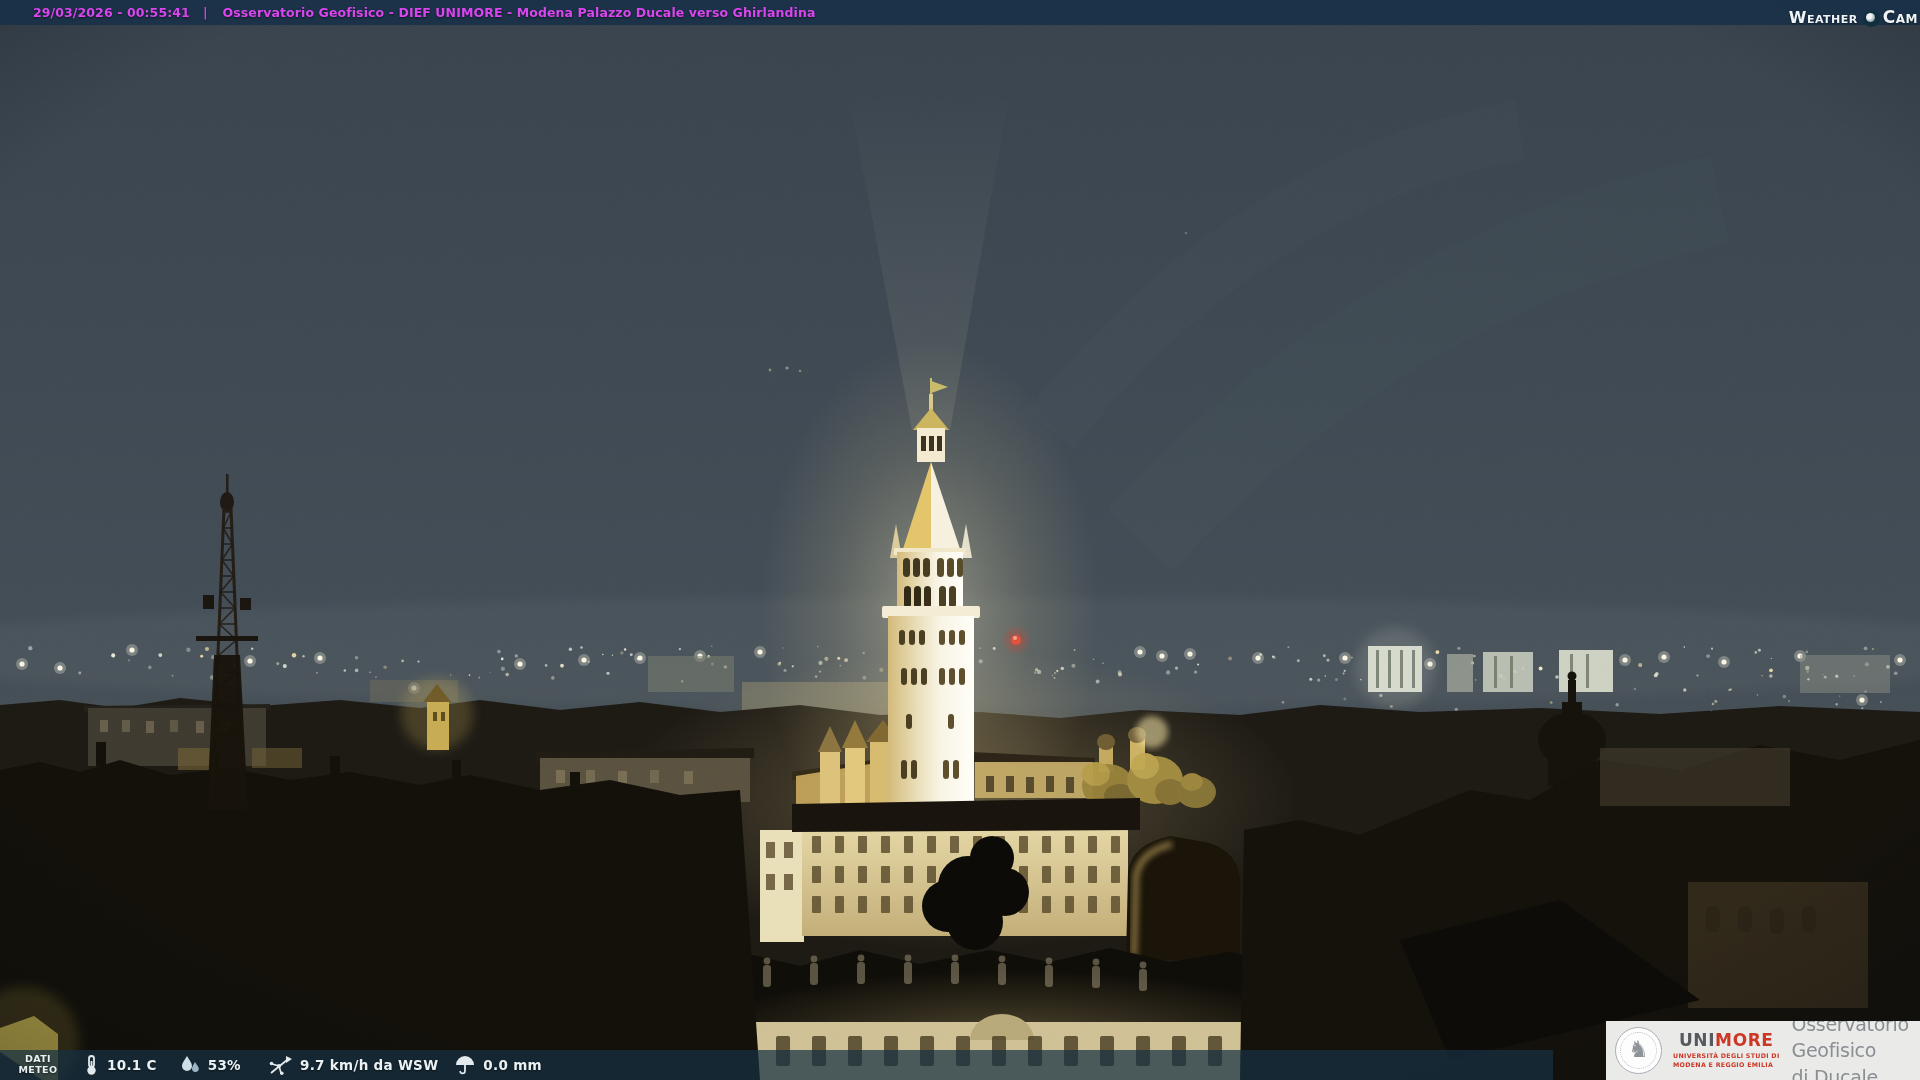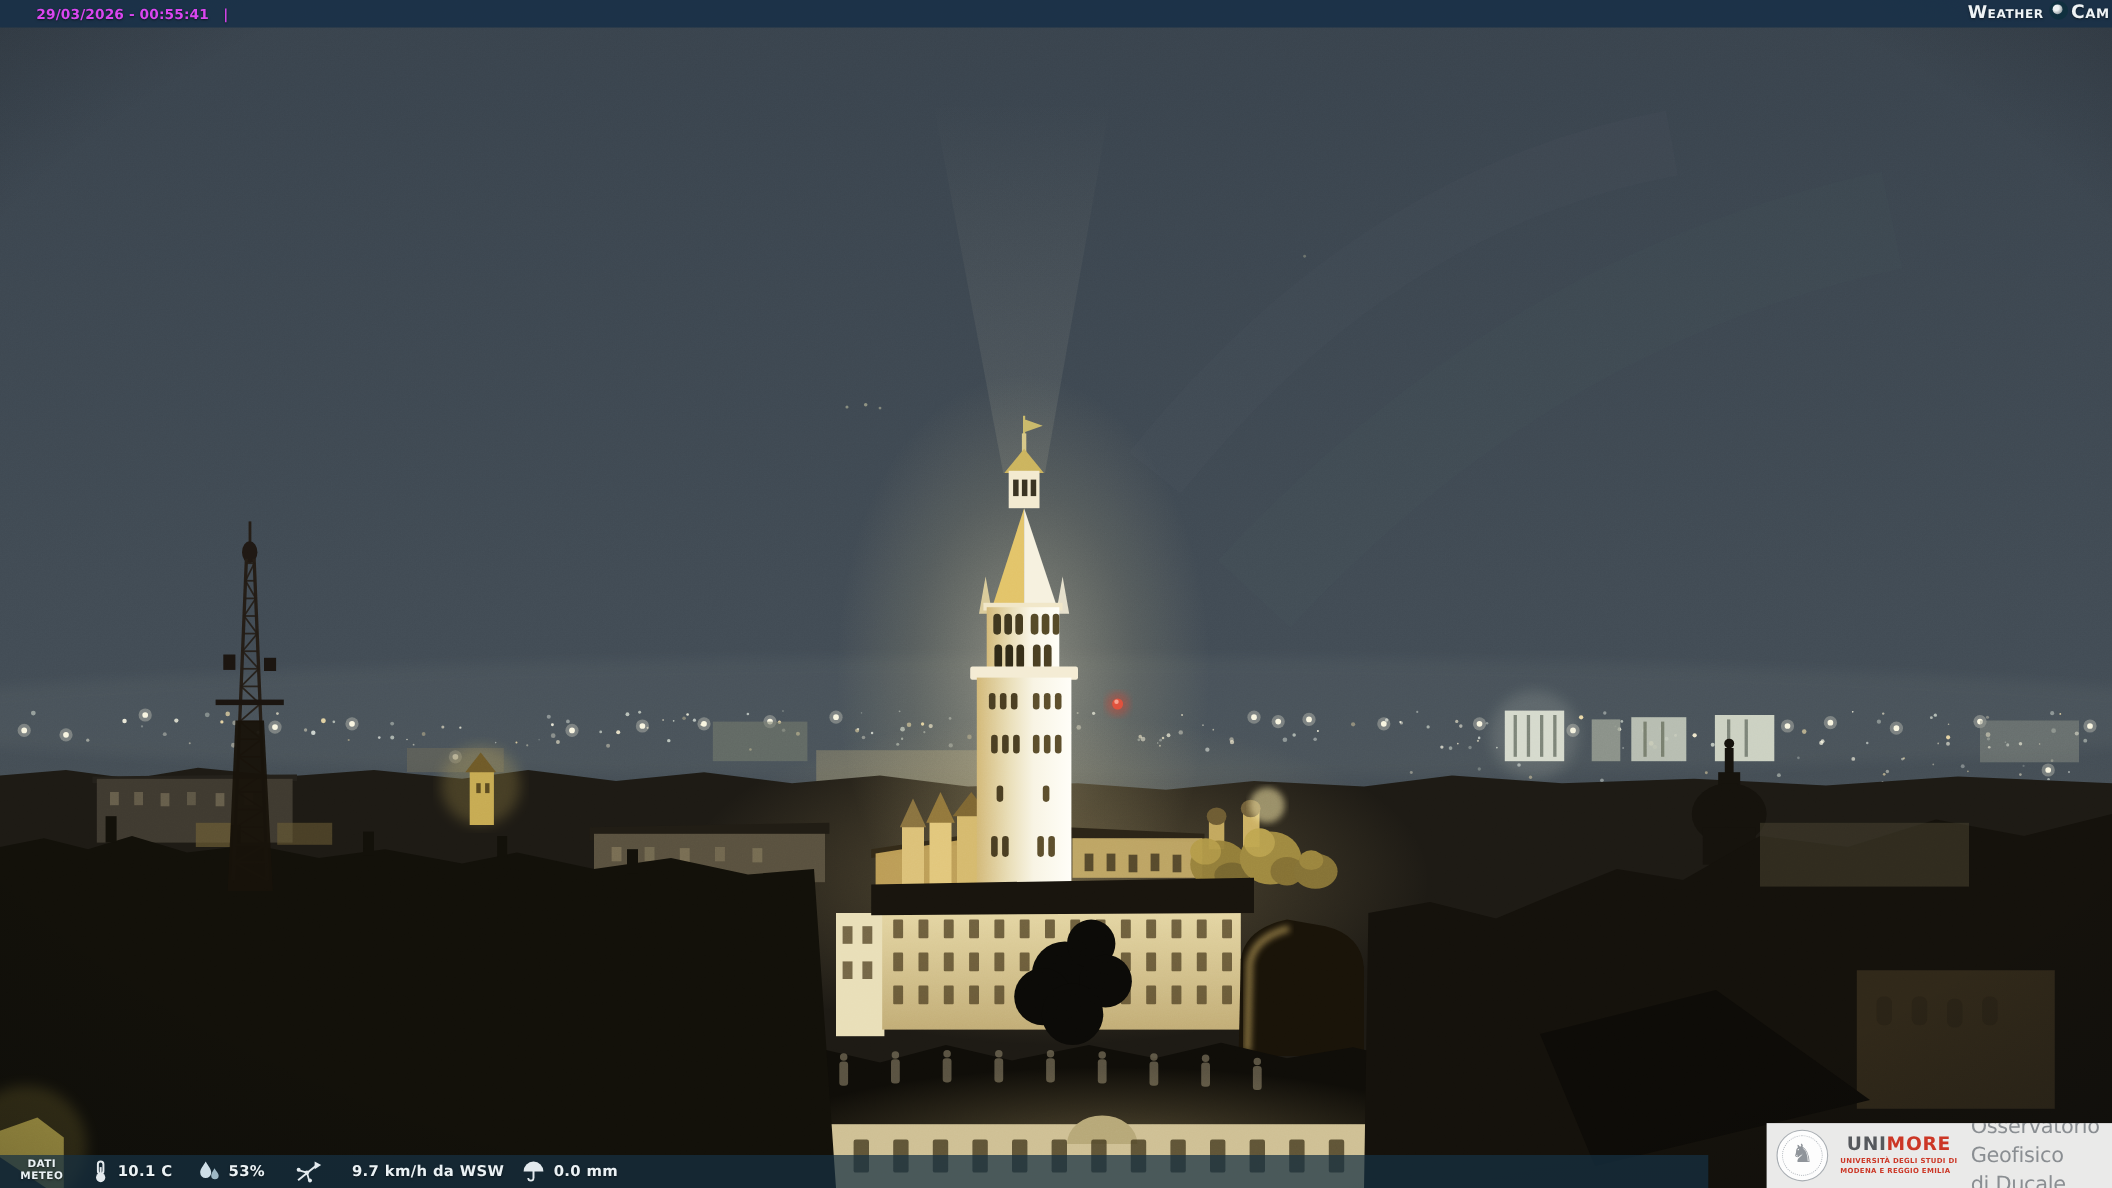--- a/index.html
+++ b/index.html
@@ -12,41 +12,41 @@
   .topbar{position:absolute;left:0;top:0;width:1920px;height:25px;
     background:rgba(24,48,72,.88);display:flex;align-items:center;
     color:#d946ef;font-size:12.5px;font-weight:700;letter-spacing:.1px;
     text-shadow:0 1px 2px rgba(0,0,0,.55);z-index:20;}
   .topbar .ts{margin-left:33px;white-space:nowrap;}
   .topbar .sep{margin-left:13px;opacity:.95;}
   .topbar .title{margin-left:15px;white-space:nowrap;}
 
   
   .wcam{position:absolute;top:1px;right:2px;height:26px;display:flex;
-    align-items:flex-start;z-index:21;color:#eef3f5;
+    align-items:flex-end;z-index:21;color:#eef3f5;
     text-shadow:0 1px 2px rgba(0,0,0,.5);}
   .wcam .w1{font-variant:small-caps;font-size:16px;font-weight:600;letter-spacing:.5px;}
   .wcam .lens{width:17px;height:17px;border-radius:50%;background:#10303f;
     margin:0 3px 0 5px;position:relative;flex:none;}
   .wcam .lens i{position:absolute;left:3px;top:3px;width:9px;height:9px;border-radius:50%;
     background:radial-gradient(circle at 35% 35%, #eef2f2 0 30%, #9aa6aa 70%, #5b6a70 100%);}
   .wcam .w2{font-variant:small-caps;font-size:17px;font-weight:700;letter-spacing:.5px;}
 
   
   .databar{position:absolute;left:0;bottom:0;width:1553px;height:30px;
     background:rgba(22,48,66,.72);display:flex;align-items:center;
     padding-left:14px;box-sizing:border-box;color:#eaf1f4;z-index:20;
     text-shadow:0 1px 2px rgba(0,0,0,.5);}
   .dati{width:48px;text-align:center;font-size:9.5px;font-weight:700;
     line-height:1.12;letter-spacing:.4px;}
   .metric{display:flex;align-items:center;font-size:13.5px;font-weight:700;
     letter-spacing:.3px;white-space:nowrap;}
   .metric svg{margin-right:7px;flex:none;}
   .m-temp{margin-left:20px;} .m-hum{margin-left:22px;}
-  .m-wind{margin-left:26px;gap:20px;} .m-rain{margin-left:16px;}
+  .m-wind{margin-left:26px;} .m-rain{margin-left:16px;}
 
   
   .brand{position:absolute;left:1606px;top:1021px;width:314px;height:59px;
     background:rgba(251,251,251,.93);display:flex;align-items:center;
     padding-left:9px;box-sizing:border-box;overflow:hidden;z-index:22;}
   .seal{width:45px;height:45px;border:1.2px solid #a9aeb3;border-radius:50%;
     background:#fdfdfd;position:relative;flex:none;display:flex;
     align-items:center;justify-content:center;}
   .seal::before{content:"";position:absolute;inset:4px;border:1px dotted #b6bbc0;border-radius:50%;}
   .seal .knight{font-size:23px;color:#8f949a;line-height:1;transform:translateY(-1px);}
@@ -724,20 +724,21 @@
   </g>
 
   <rect x="0" y="0" width="1920" height="1080" filter="url(#grain)" opacity=".5" style="mix-blend-mode:overlay"></rect>
   <rect x="0" y="0" width="1920" height="1080" fill="url(#gVig)"></rect>
 </svg>
 </div>
 
 <div class="topbar">
   <span class="ts">29/03/2026 - 00:55:41</span>
   <span class="sep">|</span>
+  <span class="title">Osservatorio Geofisico - DIEF UNIMORE - Modena Palazzo Ducale verso Ghirlandina</span>
 </div>
 
 <div class="wcam">
   <span class="w1">Weather</span>
   <span class="lens">
       <i></i>
     </span>
   <span class="w2">Cam</span>
 </div>
 

